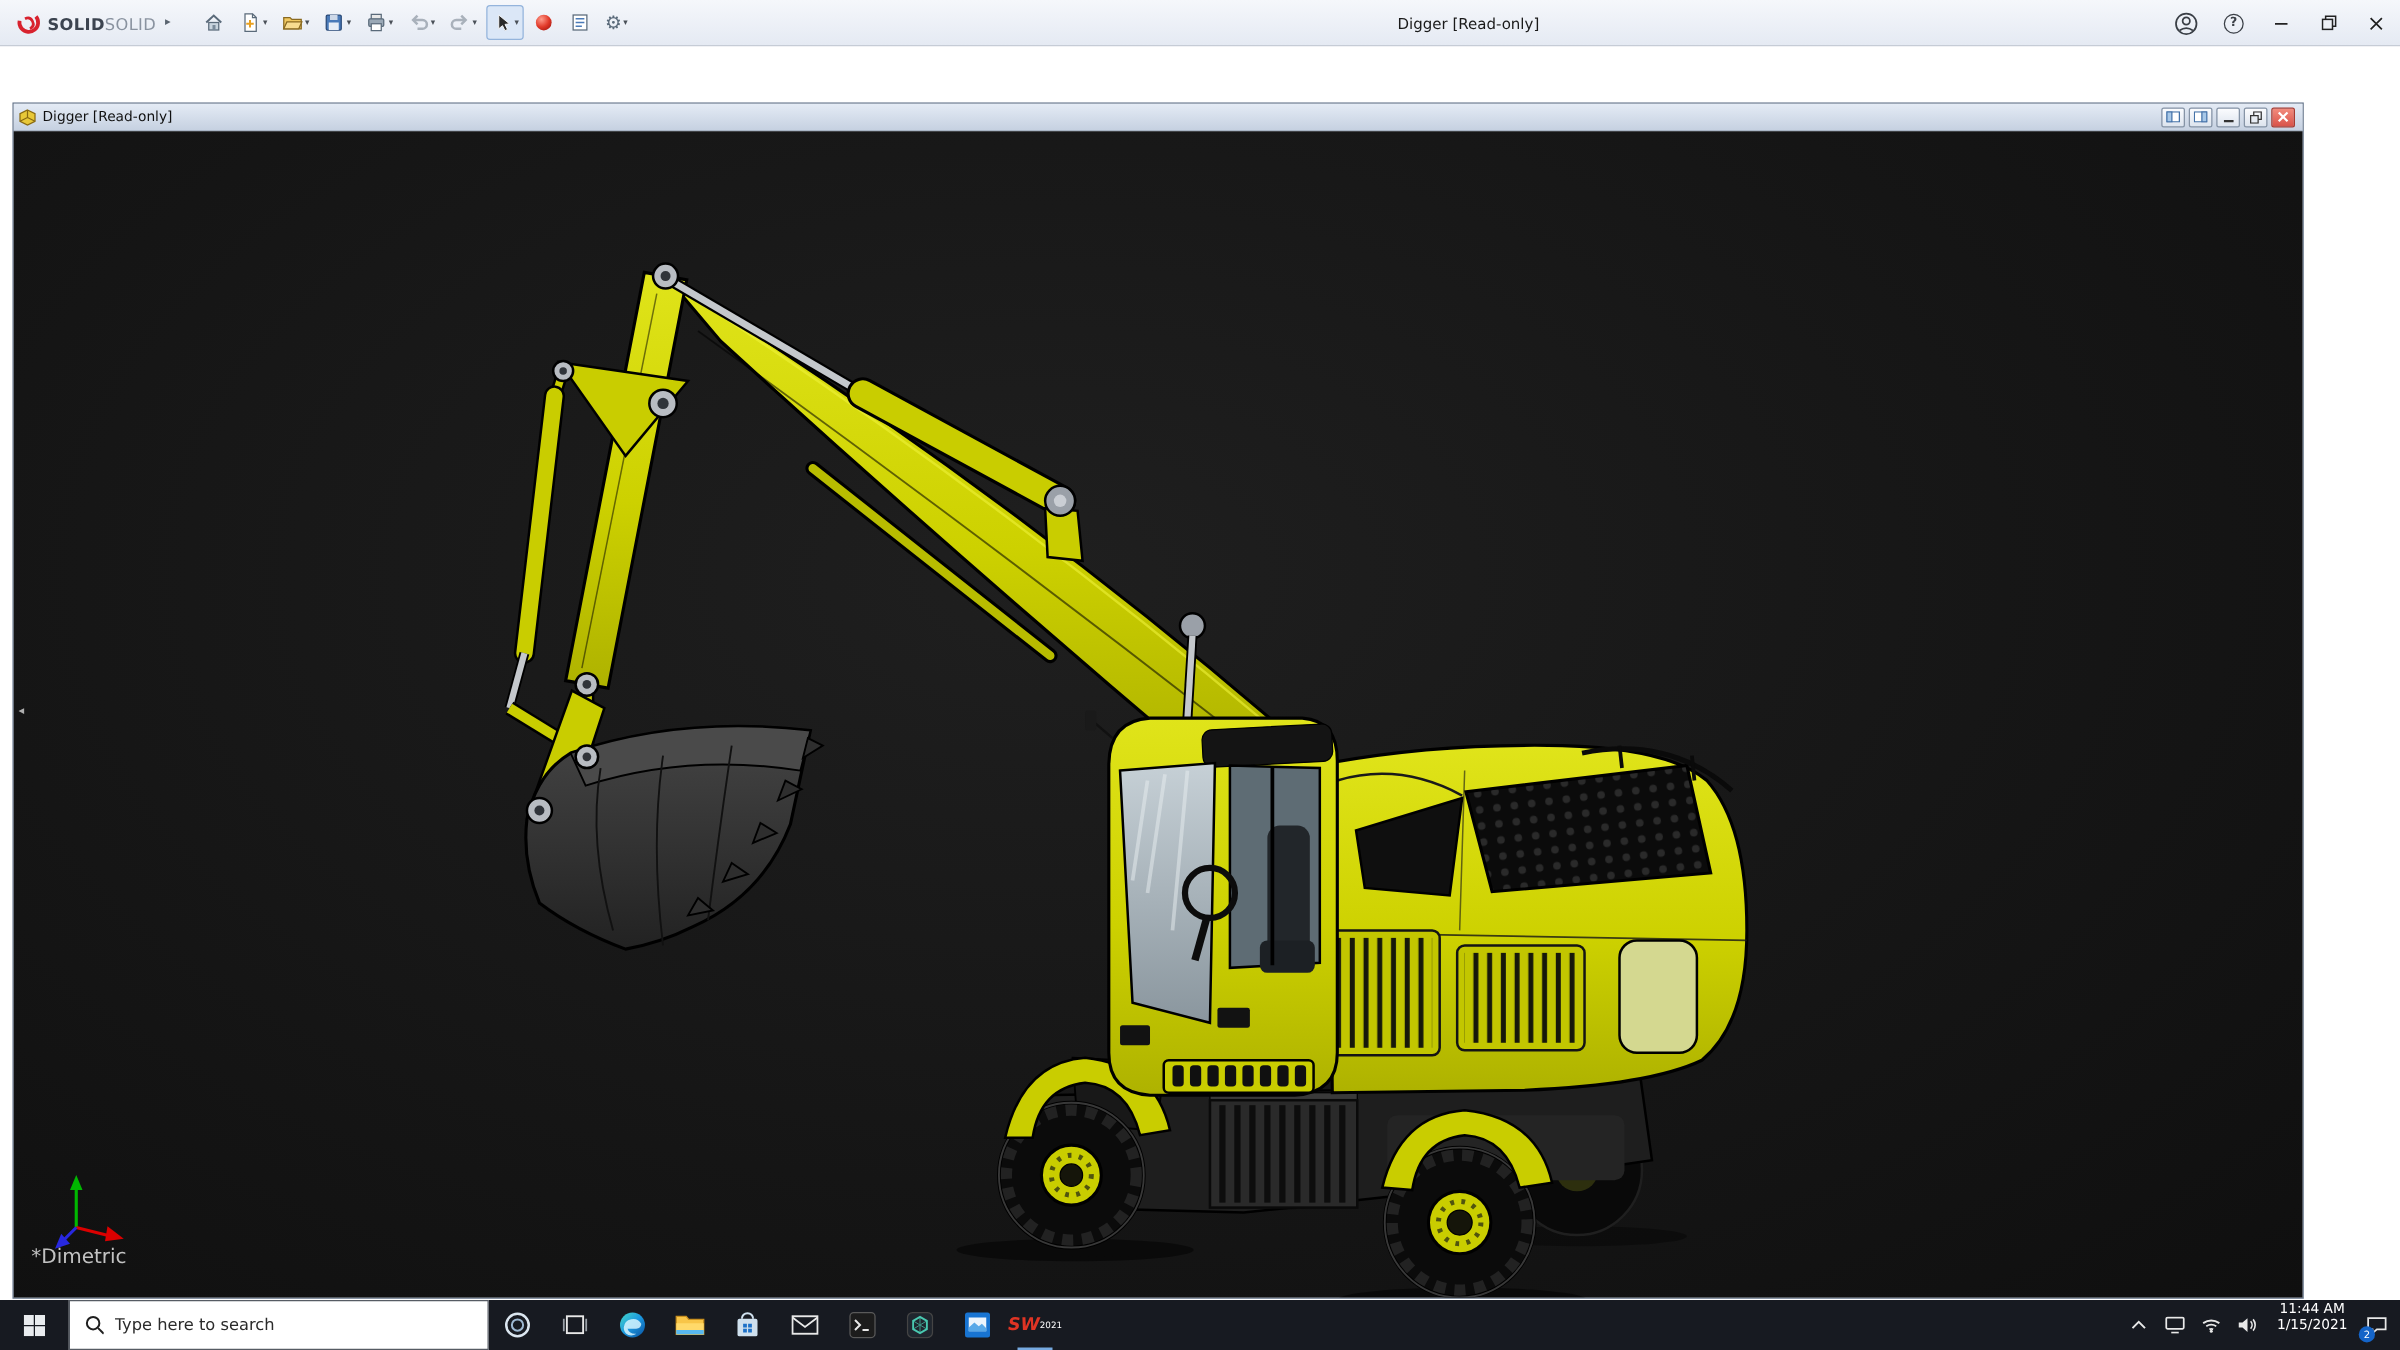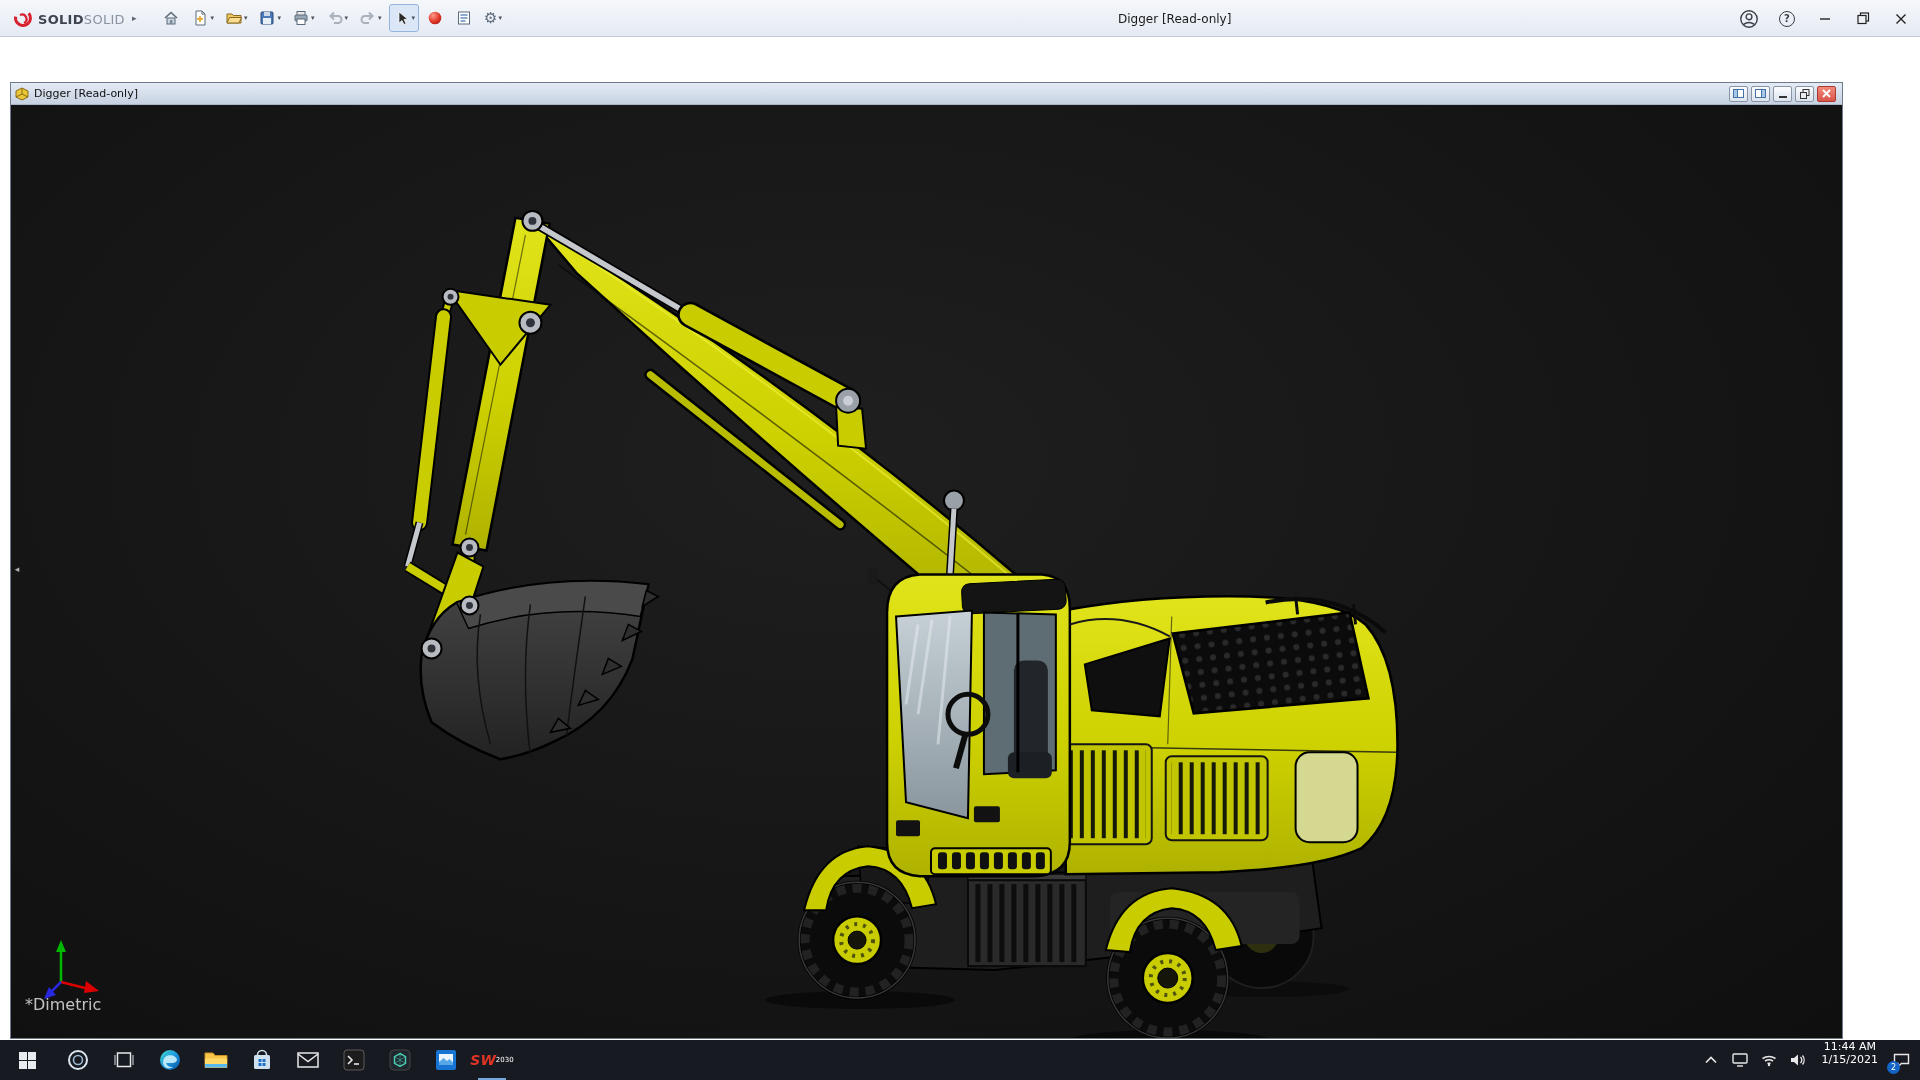--- a/index.html
+++ b/index.html
@@ -451,20 +451,27 @@
 
   <div class="taskbar">
     <div class="tb-start">
       <svg width="17" height="17">
         <rect width="8" height="8" fill="#e9ecef"></rect>
           <rect x="9" width="8" height="8" fill="#e9ecef"></rect>
         <rect y="9" width="8" height="8" fill="#e9ecef"></rect>
           <rect x="9" y="9" width="8" height="8" fill="#e9ecef"></rect>
         </svg>
     </div>
+    <div class="tb-search">
+      <svg width="16" height="16">
+        <circle cx="6.5" cy="6.5" r="5" fill="none" stroke="#1f1f1f" stroke-width="1.6"></circle>
+        <line x1="10.5" y1="10.5" x2="15" y2="15" stroke="#1f1f1f" stroke-width="1.6"></line>
+        </svg>
+      <input placeholder="Type here to search" style="">
+    </div>
     <div class="tb-appicon">
       <svg width="22" height="22">
         <circle cx="11" cy="11" r="9" fill="none" stroke="#dbe6f0" stroke-width="2"></circle>
         <circle cx="11" cy="11" r="4.5" fill="none" stroke="#9db8d2" stroke-width="1.6"></circle>
         </svg>
     </div>
     <div class="tb-appicon">
       <svg width="20" height="16">
         <rect x="3.5" y="1" width="13" height="13.5" fill="none" stroke="#e8e8e8" stroke-width="1.5"></rect>
         <path d="M1 3 v10 M19 3 v10" stroke="#9aa0a8" stroke-width="1.5"></path>
@@ -523,21 +530,21 @@
     <div class="tb-appicon">
       <svg width="22" height="22">
         <rect x="1" y="1" width="20" height="20" rx="2" fill="#1874d2"></rect>
         <rect x="4" y="5" width="14" height="11" fill="#fff" opacity=".92"></rect>
         <path d="M4 13 l4.5 -4 3.5 3 2.5 -2 3.5 3.5 v2.5 h-14 z" fill="#58a8e8"></path>
         </svg>
     </div>
     <div class="tb-appicon">
       <span class="sw-cell">
         <span class="sw-letters">SW</span>
-        <span class="sw-year">2030</span>
+        <span class="sw-year">2021</span>
       </span>
       <span class="run-indicator"></span>
     </div>
 
     <div class="tray">
       <div class="tray-icon">
         <svg width="12" height="8">
           <path d="M1 6.5 L6 1.5 L11 6.5" stroke="#e8e8e8" stroke-width="1.6" fill="none"></path>
           </svg>
       </div>

